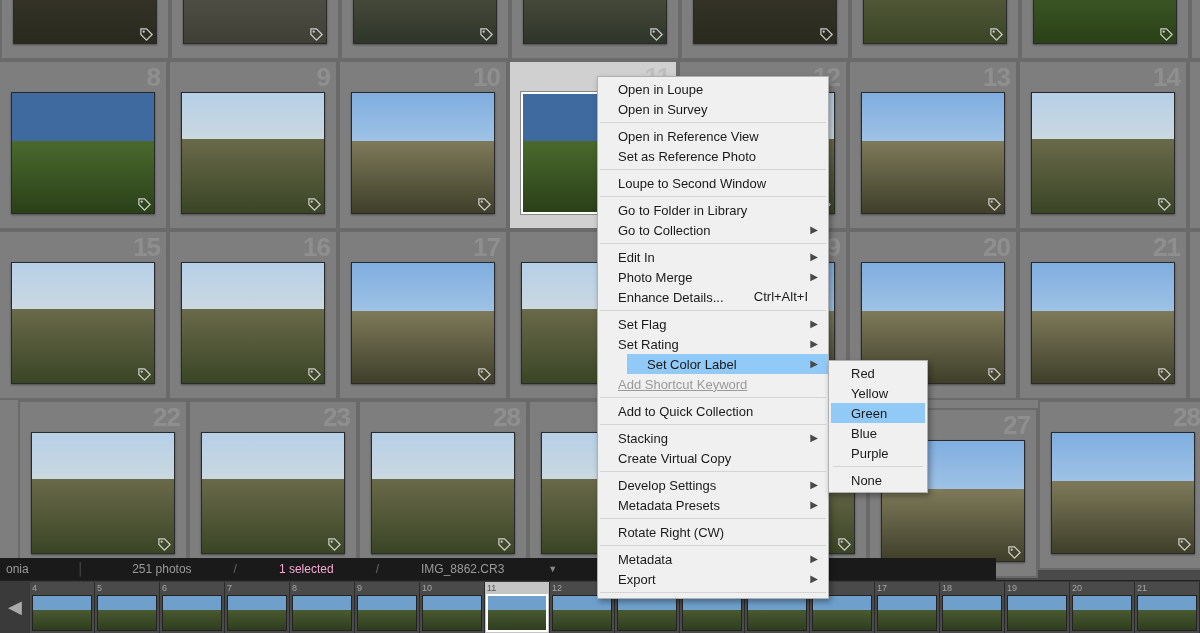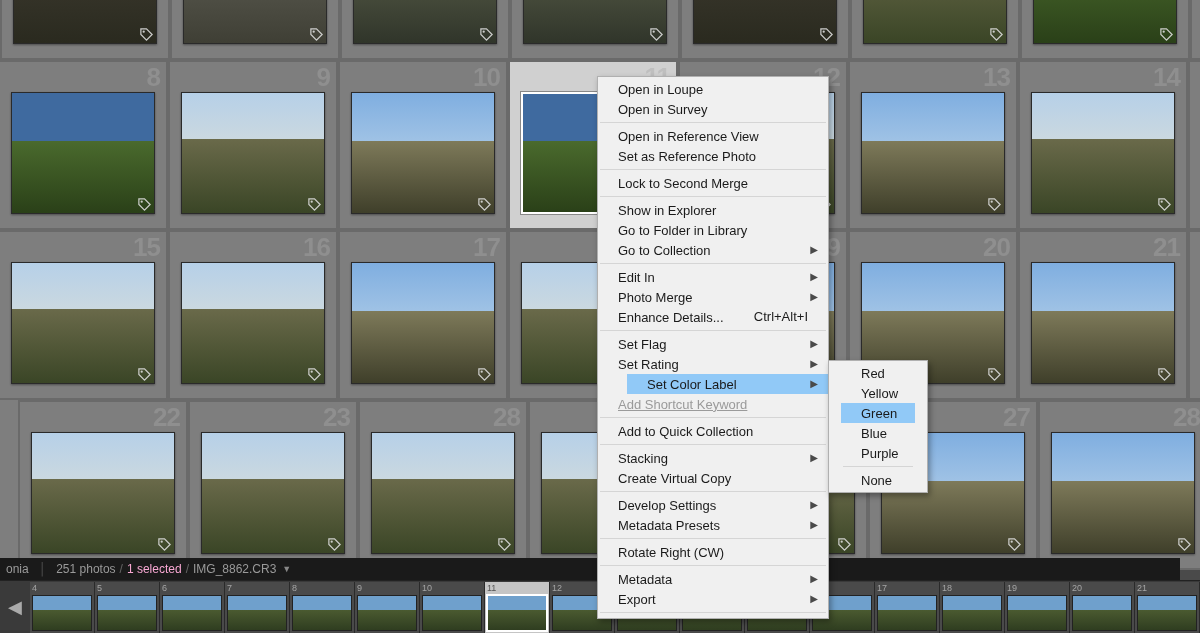--- a/index.html
+++ b/index.html
@@ -29,23 +29,23 @@
     position: absolute; right: 14px; bottom: 16px; width: 15px; height: 15px;
     display: flex; align-items: center; justify-content: center;
     opacity: 0.9;
   }
   .badge-icon svg { width:15px; height:15px; }
   .selected-cell { background: #d0d0d0; }
   .selected-cell .thumb { border: 2px solid #fff; box-shadow: 0 0 0 1px #888; }
   .selected-cell .cell-num { color: #bfbfbf; }
 
   .status-bar {
-    position: absolute; left: 0; top: 558px; width: 1180px; height: 22px;
+    position: absolute; left: 0; top: 558px; width: 996px; height: 22px;
     background: #1a1a1a; color: #9a9a9a; font-size: 12px;
-    display: flex; align-items: center; padding-left: 6px;
+    display: flex; align-items: center; padding-left: 6px; gap: 38px;
   }
   .status-bar .seg { margin-right: 0; }
   .status-bar .sel { color: #f9a8d4; }
   .status-bar .arrow { margin-left: 6px; color: #888; font-size: 9px; }
 
   .filmstrip {
     position: absolute; left: 0; top: 580px; width: 1200px; height: 53px;
     background: #3a3a3a; border-top: 1px solid #222;
     display: flex; align-items: center; overflow: hidden;
   }
@@ -75,21 +75,21 @@
     position: relative; white-space: nowrap;
   }
   .ctx-item:hover, .ctx-item.hl { background: #91c9f7; margin-left: 29px; }
   .ctx-item.disabled { color: #9a9a9a; text-decoration: underline; }
   .ctx-arrow { position: absolute; right: 10px; top: 4px; font-size: 10px; color: #4a4a4a; }
   .ctx-shortcut { position: absolute; right: 20px; top: 2px; color: #1a1a1a; }
 
   .sub-menu {
     position: absolute; left: 828px; top: 360px; width: 100px;
     background: #f0f0f0; border: 1px solid #b0b0b0; box-shadow: 2px 3px 6px rgba(0,0,0,0.35);
-    padding: 2px 12px;
+    padding: 2px 2px;
   }
   .sub-item { padding: 2.5px 14px 2.5px 20px; color: #1a1a1a; font-size:13px; }
   .sub-item.hl { background: #91c9f7; }
 </style>
 </head>
 <body>
 
 <div class="grid-area">
 
   <div class="row" style="top:-140px; height:200px;">
@@ -352,21 +352,21 @@
         <div class="cell" style="height: 170px;">
           <div class="cell-num">26</div>
           <div class="thumb thumb2"></div>
           <div class="badge-icon">
             <svg viewBox="0 0 16 16">
               <path d="M2 2h6l6 6-6 6-6-6z" fill="none" stroke="#ddd" stroke-width="1.3"></path>
               <circle cx="5" cy="5" r="1.2" fill="#ddd"></circle>
             </svg>
           </div>
         </div>
-        <div class="cell" style="height: 170px;">
+        <div class="cell" style="height: 170px; margin-top: 8px;">
           <div class="cell-num">27</div>
           <div class="thumb thumb3"></div>
           <div class="badge-icon">
             <svg viewBox="0 0 16 16">
               <path d="M2 2h6l6 6-6 6-6-6z" fill="none" stroke="#ddd" stroke-width="1.3"></path>
               <circle cx="5" cy="5" r="1.2" fill="#ddd"></circle>
             </svg>
           </div>
         </div>
         <div class="cell" style="height: 170px;">
@@ -473,23 +473,22 @@
     </div>
 </div>
 
 <div class="ctx-menu" id="ctx">
     <div class="ctx-item">Open in Loupe</div>
     <div class="ctx-item">Open in Survey</div>
     <div class="ctx-sep"></div>
     <div class="ctx-item">Open in Reference View</div>
     <div class="ctx-item">Set as Reference Photo</div>
     <div class="ctx-sep"></div>
-    <div class="ctx-item">Lock to Second Merge</div>
-    <div class="ctx-sep"></div>
-    <div class="ctx-item">Show in Explorer</div>
+    <div class="ctx-item">Loupe to Second Window</div>
+    <div class="ctx-sep"></div>
     <div class="ctx-item">Go to Folder in Library</div>
     <div class="ctx-item">Go to Collection<span class="ctx-arrow">▶</span></div>
     <div class="ctx-sep"></div>
     <div class="ctx-item">Edit In<span class="ctx-arrow">▶</span></div>
     <div class="ctx-item">Photo Merge<span class="ctx-arrow">▶</span></div>
     <div class="ctx-item">Enhance Details...<span class="ctx-shortcut">Ctrl+Alt+I</span></div>
     <div class="ctx-sep"></div>
     <div class="ctx-item">Set Flag<span class="ctx-arrow">▶</span></div>
     <div class="ctx-item">Set Rating<span class="ctx-arrow">▶</span></div>
     <div class="ctx-item hl">Set Color Label<span class="ctx-arrow">▶</span></div>

